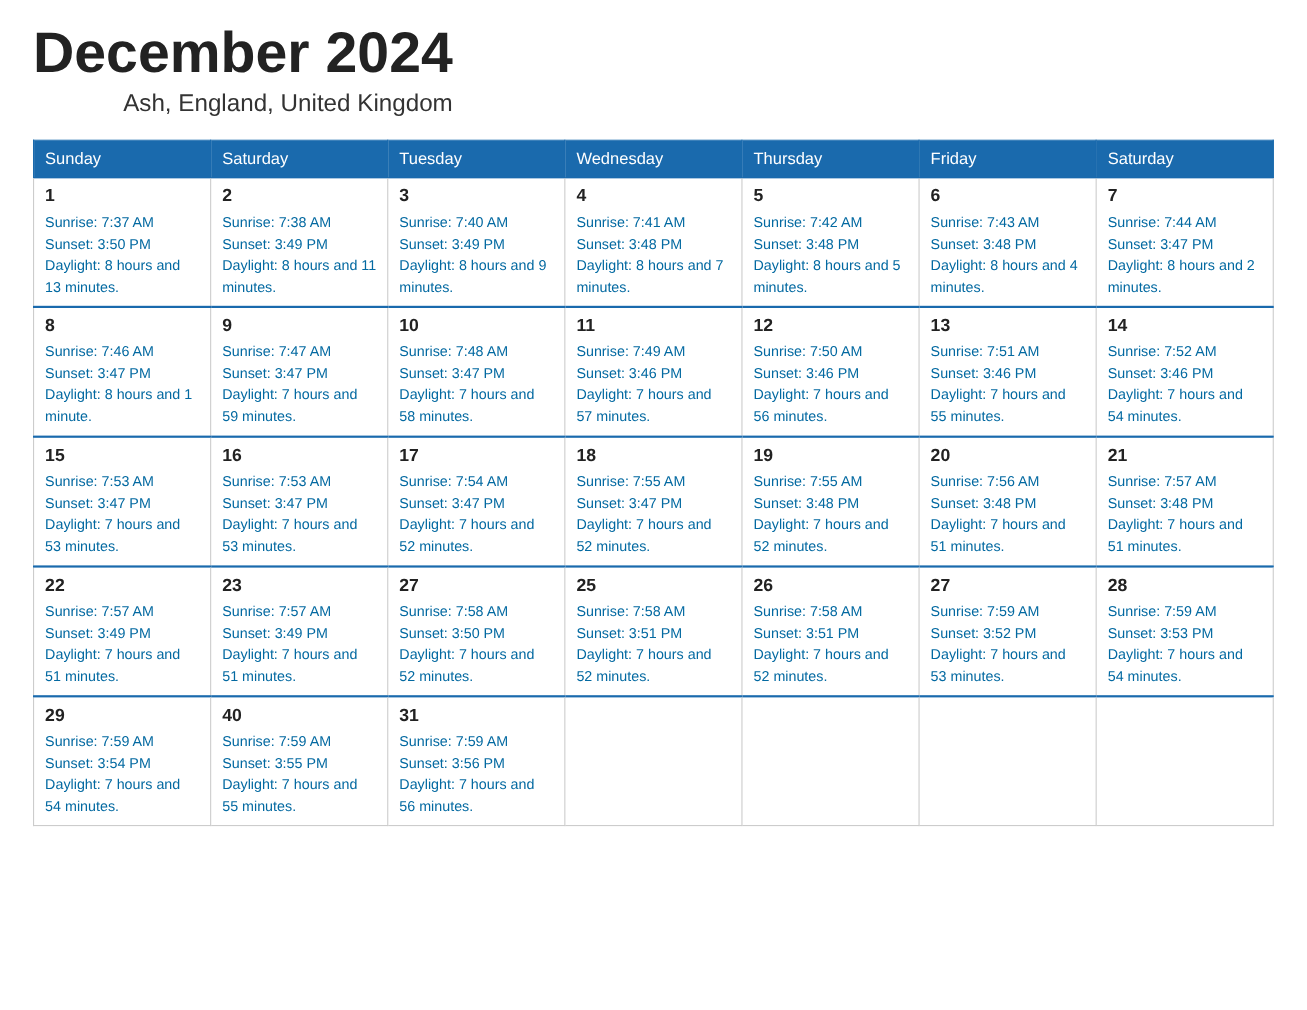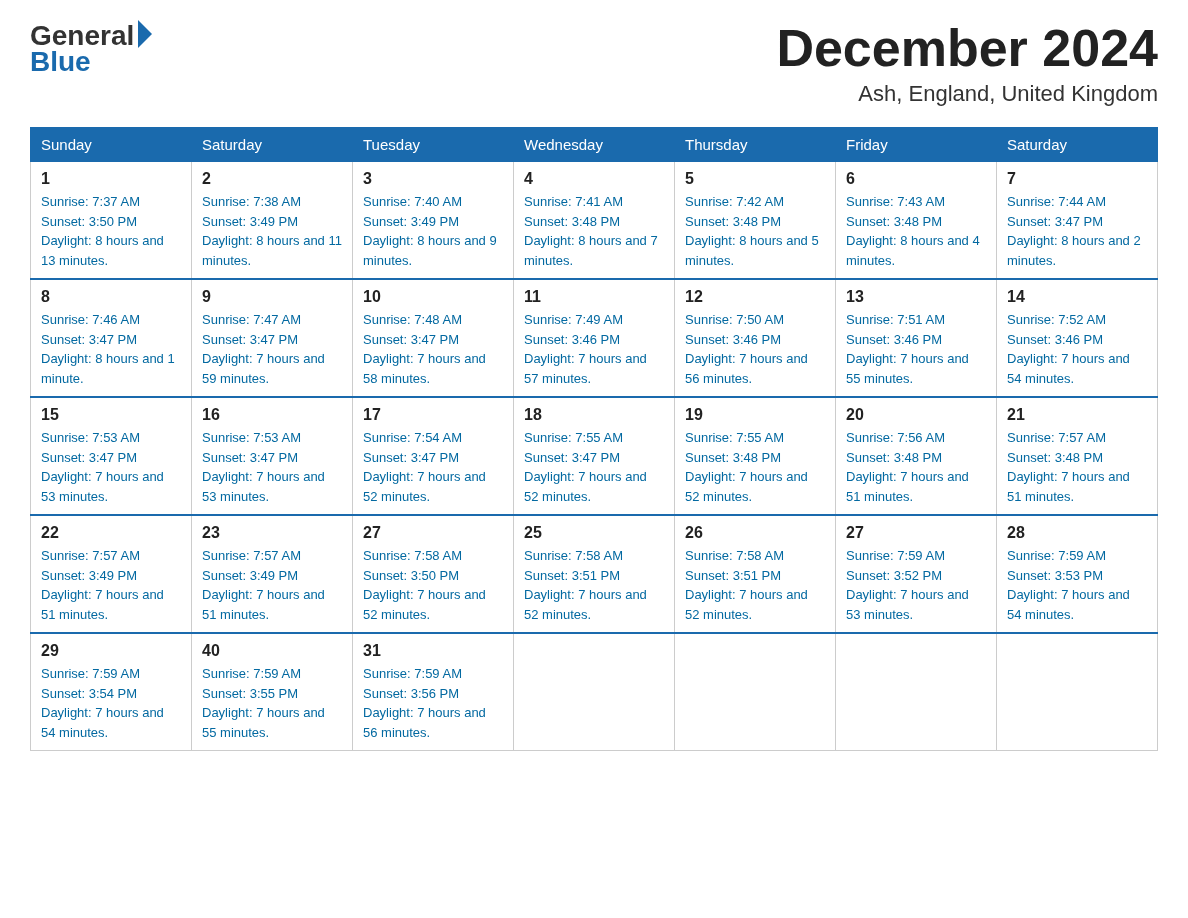--- a/index.html
+++ b/index.html
@@ -99,27 +99,20 @@
       
     }
     .row-divider td {
       border-top: 2px solid #1a6aad;
     }
   </style>
 </head>
 <body>
 
 <div class="header">
-  <div class="logo">
-    <div class="logo-text">
-      <span class="logo-general">General</span>
-      <div class="logo-blue-arrow"></div>
-    </div>
-    <span class="logo-blue">Blue</span>
-  </div>
   <div class="title-section">
     <div class="month-title">December 2024</div>
     <div class="location">Ash, England, United Kingdom</div>
   </div>
 </div>
 
 <table class="calendar-table">
   <thead>
     <tr>
     <th>Sunday</th>

